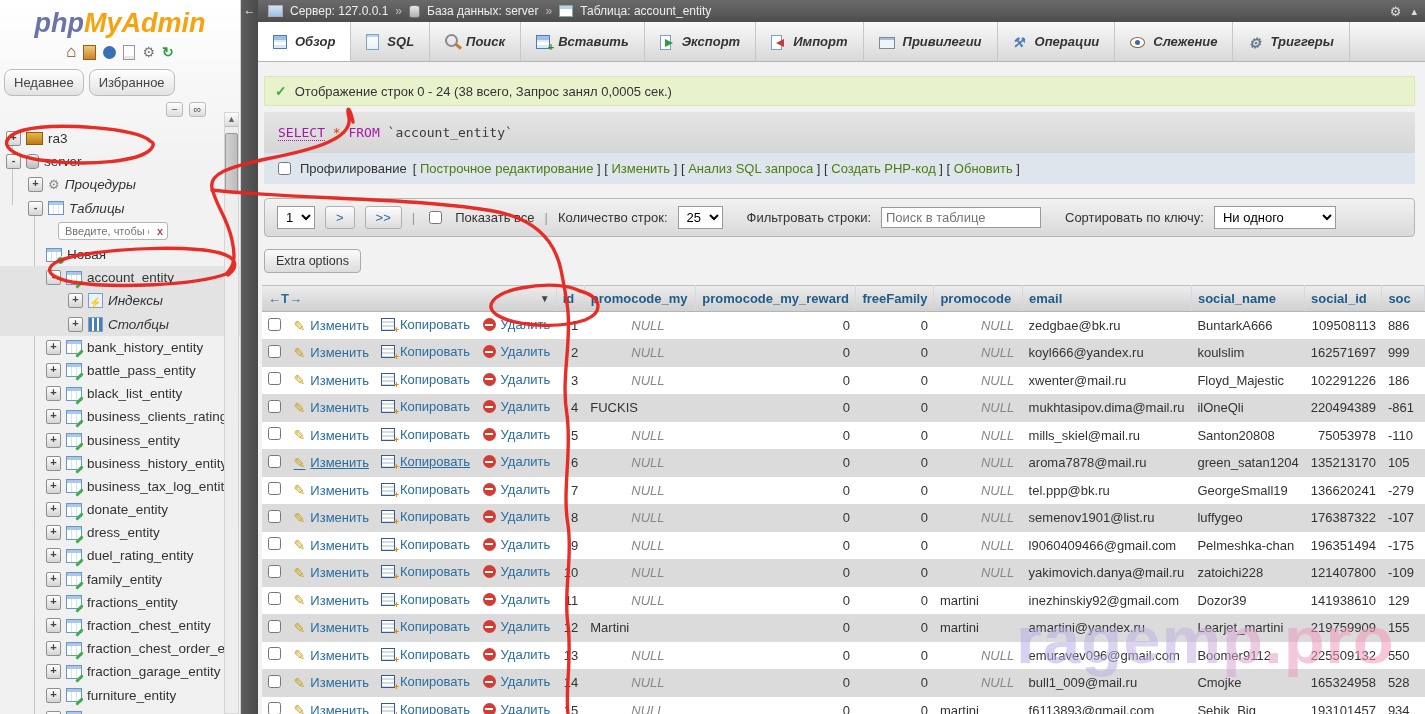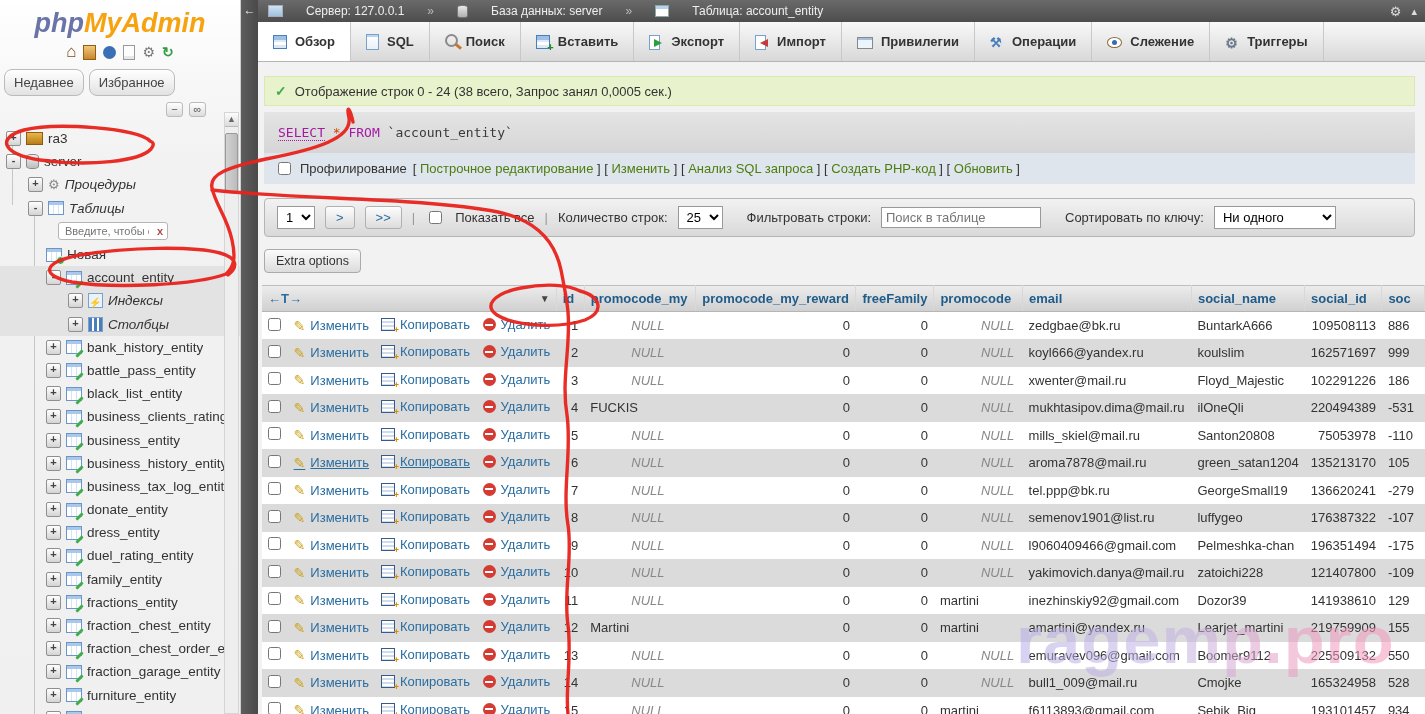--- a/index.html
+++ b/index.html
@@ -51,31 +51,31 @@
   .tfx{color:#b04848;font-size:11px;font-weight:bold;}
   
   #sscroll{position:absolute;left:224px;top:112px;width:13px;height:600px;background:#eeeeee;border:1px solid #d5d5d5;}
   #sscroll .up{height:13px;background:linear-gradient(#fcfcfc,#dcdcdc);border-bottom:1px solid #bbb;
        font:9px/13px "Liberation Sans",sans-serif;color:#666;text-align:center;}
   #sscroll .thumb{margin-top:6px;height:58px;background:linear-gradient(90deg,#d2d2d2,#bcbcbc);border:1px solid #9a9a9a;border-radius:2px;}
   
   #divider{position:absolute;left:241px;top:0;width:17px;height:714px;background:linear-gradient(90deg,#5d5d5d,#4a4a4a);}
   #divider .back{color:#f0f0f0;font-size:12px;display:block;text-align:center;margin-top:3px;}
   #topbar{position:absolute;left:258px;top:0;width:1167px;height:22px;background:linear-gradient(#6a6a6a,#4d4d4d);
-          color:#eee;font-size:12px;display:flex;align-items:center;gap:23px;padding-left:10px;box-sizing:border-box;}
+          color:#eee;font-size:12px;display:flex;align-items:center;gap:7px;padding-left:10px;box-sizing:border-box;}
   .bc-server{width:13px;height:10px;border:1px solid #aab;background:linear-gradient(#cfe4f4,#9fc0dc);}
   .bc-db{width:9px;height:11px;background:linear-gradient(#e8e8e8,#b0b0b0);border:1px solid #777;border-radius:4px/2.5px;}
   .bc-table{width:12px;height:10px;border:1px solid #8aa;background:linear-gradient(#b8d2ea 0 3px,#fff 3px);}
   .crumbsep{color:#bbb;}
   #topbar .right{position:absolute;right:8px;display:flex;gap:10px;}
   .tb-gear::before{content:"⚙";color:#ddd;font-size:13px;}
   .tb-col::before{content:"▴";color:#ddd;font-size:11px;}
   
   #tabbar{position:absolute;left:258px;top:22px;width:1167px;height:40px;display:flex;
-          background:linear-gradient(#f9f9f9,#d8d8d8);border-bottom:1px solid #b5b5b5;box-sizing:border-box;}
+          background:linear-gradient(#f9f9f9,#d8d8d8);border-bottom:1px solid #b5b5b5;box-sizing:border-box;font-style:italic;}
   .tab{display:flex;align-items:center;gap:8px;padding:0 15px;font-size:13px;font-weight:bold;color:#333;
        border-right:1px solid #c8c8c8;}
   .tab.active{background:#fff;}
   .ti{width:14px;height:14px;display:inline-block;position:relative;flex:none;}
   .ti-browse,.ti-structure,.ti-insert{border:1px solid #4a7ebb;background-color:#fff;
        background-image:linear-gradient(#9fc0e4,#9fc0e4),repeating-linear-gradient(#fff 0 3px,#dce8f4 3px 6px);
        background-size:100% 4px,100% 100%;background-repeat:no-repeat,repeat;box-sizing:border-box;}
   .ti-structure::after{content:"";position:absolute;right:-3px;bottom:-2px;width:9px;height:3px;background:#3fae49;transform:rotate(-45deg);}
   .ti-insert::after{content:"+";position:absolute;right:-5px;bottom:-5px;color:#2a8a2a;font:bold 11px/11px "Liberation Sans",sans-serif;}
   .ti-sql{width:11px;height:14px;border:1px solid #7aa0cc;background:linear-gradient(#fff,#e8f0fa);box-shadow:inset 0 2px 0 #bcd4ee;}
@@ -515,21 +515,21 @@
                 <span>Удалить</span>
               </a></td>
             <td class="num">4</td>
             <td>FUCKIS</td>
             <td class="num">0</td>
             <td class="num">0</td>
             <td><span class="nul">NULL</span></td>
             <td>mukhtasipov.dima@mail.ru</td>
             <td>ilOneQli</td>
             <td class="num">220494389</td>
-            <td>-531</td>
+            <td>-861</td>
           </tr>
           <tr class="odd">
             <td><input type="checkbox" style=""></td>
             <td><a class="lnk u" href="#">
                 <span class="ic ic-edit"></span>
                 <span>Изменить</span>
               </a></td>
             <td><a class="lnk u" href="#">
                 <span class="ic ic-copy"></span>
                 <span>Копировать</span>

